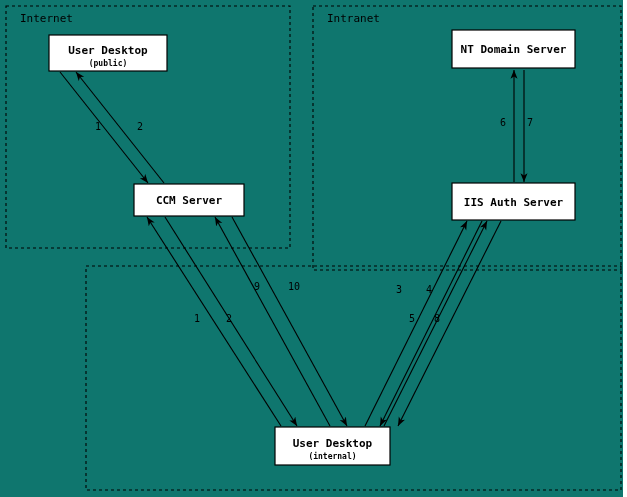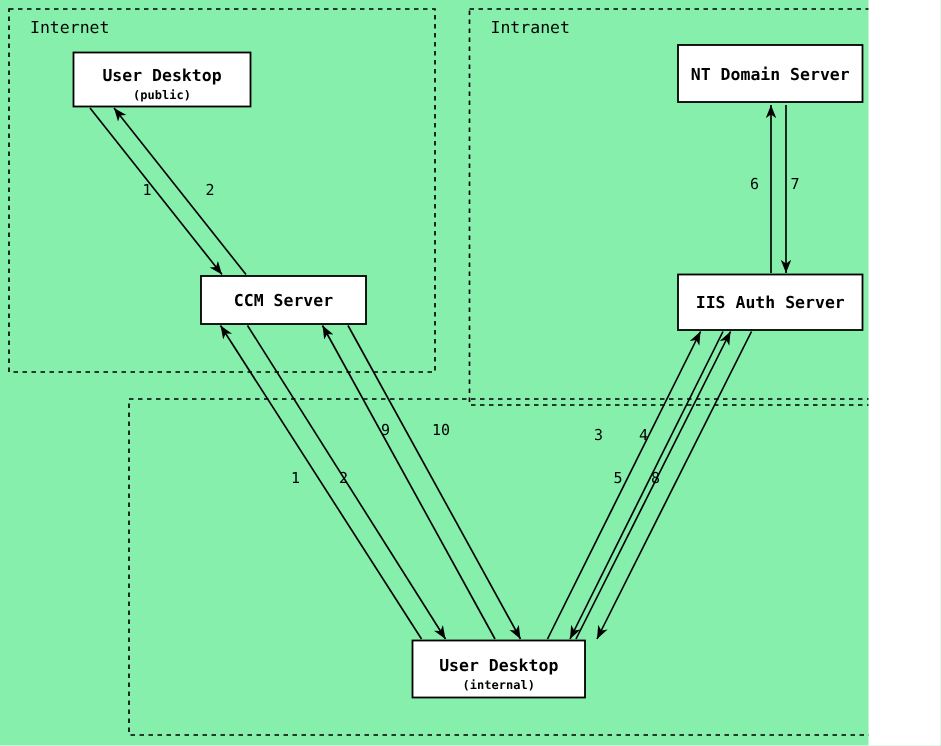--- a/index.html
+++ b/index.html
@@ -2,23 +2,23 @@
 <html><head>
 <meta charset="utf-8">
 <style>
   html, body {
     margin: 0;
     padding: 0;
     background: #ffffff;
   }
   #diagram-root {
     position: relative;
-    width: 579px;
+    width: 623px;
     height: 497px;
-    background: #86efac;
+    background: #0f766e;
     font-family: "DejaVu Sans Mono", "Liberation Mono", monospace;
     overflow: hidden;
   }
   svg#diagram-svg {
     position: absolute;
     left: 0;
     top: 0;
     width: 627px;
     height: 497px;
   }

